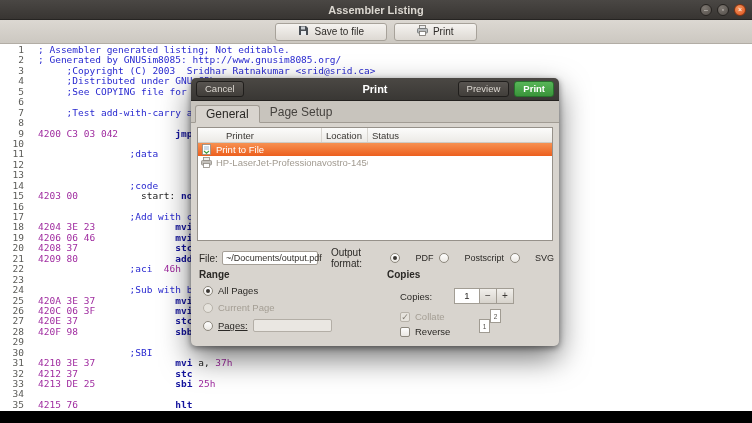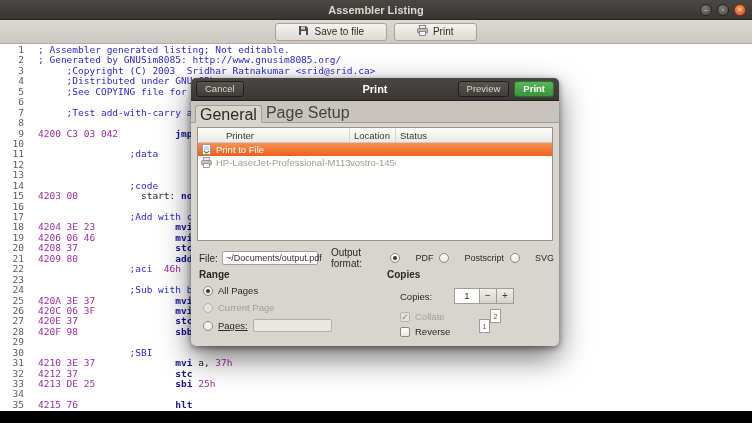--- a/index.html
+++ b/index.html
@@ -51,33 +51,33 @@
   .dlg-title { position:absolute; left:0; right:0; text-align:center; color:#fff;
     font-weight:bold; font-size:11px; pointer-events:none; }
   .hbtn { height:16px; padding:0 8px; font-size:9.5px; color:#ddd9d2;
     background:linear-gradient(#585450,#413e3a); border:1px solid #201e1c; border-radius:3px;
     line-height:14px; }
   .hbtn.cancel { margin-right:auto; }
   .hbtn.green { background:linear-gradient(#58b658,#3a943a); border-color:#27722c; color:#fff; font-weight:bold; }
 
   .tabs { height:22px; background:#c8c4bd; border-bottom:1px solid #a19c94;
     display:flex; align-items:flex-end; padding:0 4px; }
-  .tab { height:18px; line-height:17px; padding:0 4px; font-size:16px; color:#45423e;margin-top:7px; }
+  .tab { height:18px; line-height:17px; padding:0 10px; font-size:12px; color:#45423e;margin-top:7px; }
   .tab.active { background:#d8d4ce; border:1px solid #a19c94; border-bottom:1px solid #d8d4ce;
     margin-bottom:-1px; border-radius:3px 3px 0 0; color:#2b2926; }
 
   .tab-content { position:absolute; left:0; top:45px; right:0; bottom:0; }
 
   .printer-list { position:absolute; left:6px; right:6px; top:4px; height:114px;
     background:#fff; border:1px solid #96918a; }
   .pl-header { display:flex; height:15px; background:linear-gradient(#fcfcfb,#eceae6);
     border-bottom:1px solid #cecbc5; font-size:9.5px; color:#3a3734; }
   .pl-hcell { display:flex; align-items:center; padding-left:4px; border-right:1px solid #d9d6d1; }
   .pl-hcell.c1 { padding-left:28px; }
-  .c1 { width:152px; } .c2 { width:46px; } .c3 { flex:1; border-right:none; }
+  .c1 { width:124px; } .c2 { width:46px; } .c3 { flex:1; border-right:none; }
   .pl-row { display:flex; align-items:center; height:13px; font-size:9.5px; color:#a19a90; }
   .pl-row.sel { background:linear-gradient(#f79151,#ec5f1e); color:#fff;text-align:center; }
   .pl-cell { display:flex; align-items:center; overflow:hidden; white-space:nowrap; }
   .pl-cell .ricon { margin:0 4px 0 3px; flex:none; }
 
   .file-row { position:absolute; left:8px; right:5px; top:127px; height:16px;
     display:flex; align-items:center; }
   .file-row .lbl { margin-right:4px; }
   .entry { background:#fff; border:1px solid #a59f97; border-radius:2px;
     font-size:9px; color:#33302c; padding:0 3px; height:14px; line-height:12px; }

